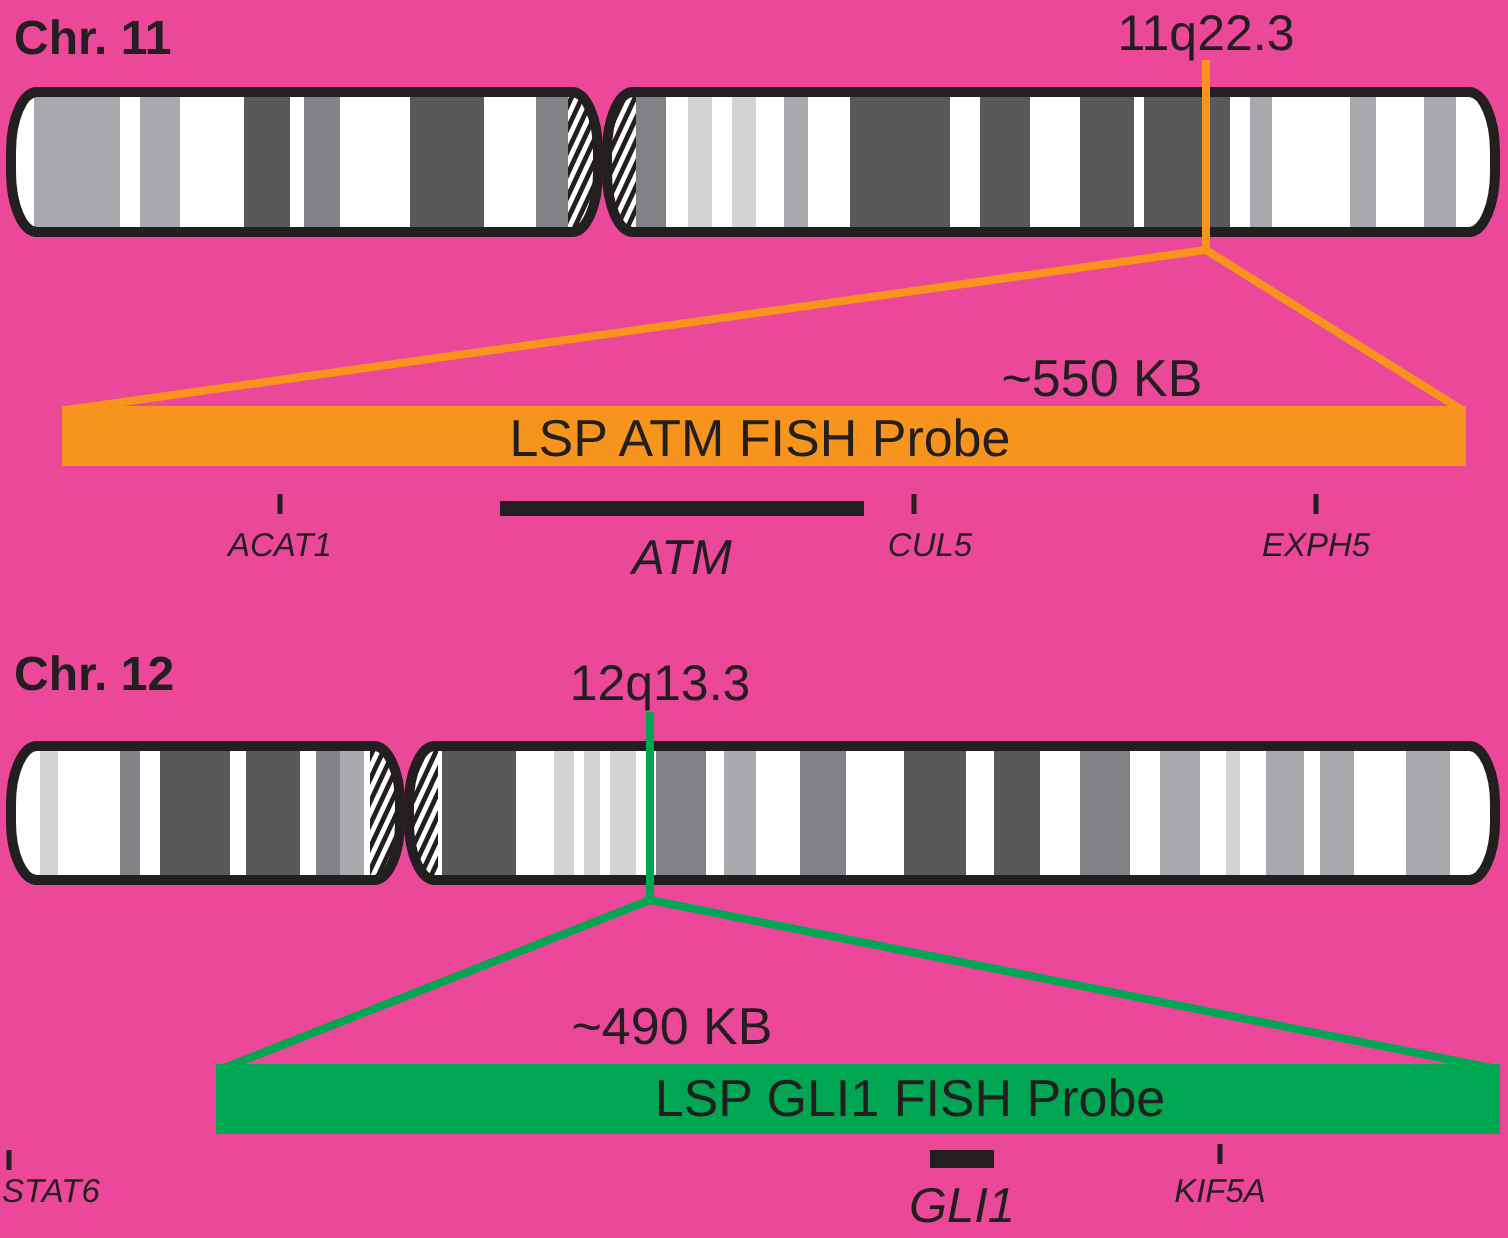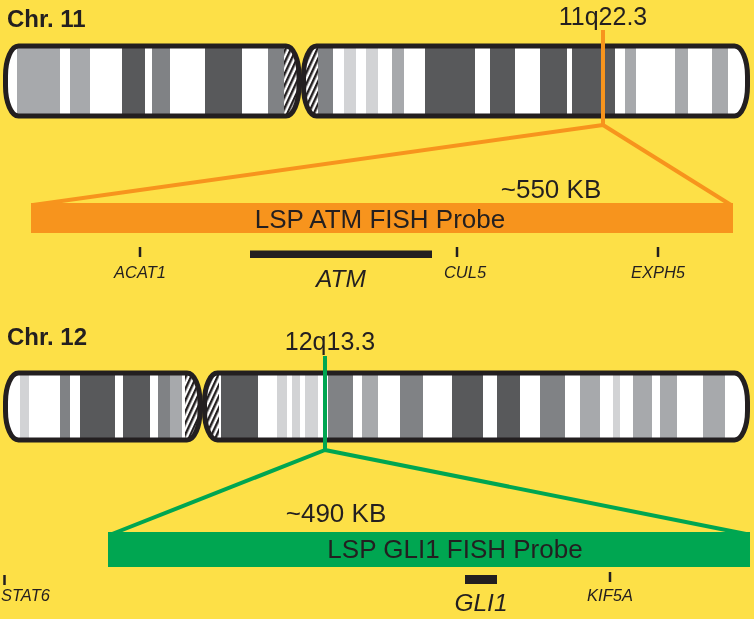--- a/index.html
+++ b/index.html
@@ -1,16 +1,16 @@
 <!DOCTYPE html>
 <html><head>
 <meta charset="utf-8">
 <style>
   html,body{margin:0;padding:0;background:#FFFFFF;}
-  .stage{position:relative;width:754px;height:619px;background:#fde047;overflow:hidden;}
+  .stage{position:relative;width:754px;height:619px;background:#ec4899;overflow:hidden;}
   svg{display:block;}
   text{fill:#231F20;font-family:"Liberation Sans",sans-serif;}
   .t-title{font-size:24px;font-weight:bold;}
   .t-locus{font-size:25px;text-anchor:middle;}
   .t-size{font-size:26px;text-anchor:middle;}
   .t-probe{font-size:26px;text-anchor:middle;}
   .t-gene-sm{font-size:16.5px;font-style:italic;text-anchor:middle;}
   .t-gene-lg{font-size:24.5px;font-style:italic;text-anchor:middle;}
   .anchor-start{text-anchor:start;}
 </style>

